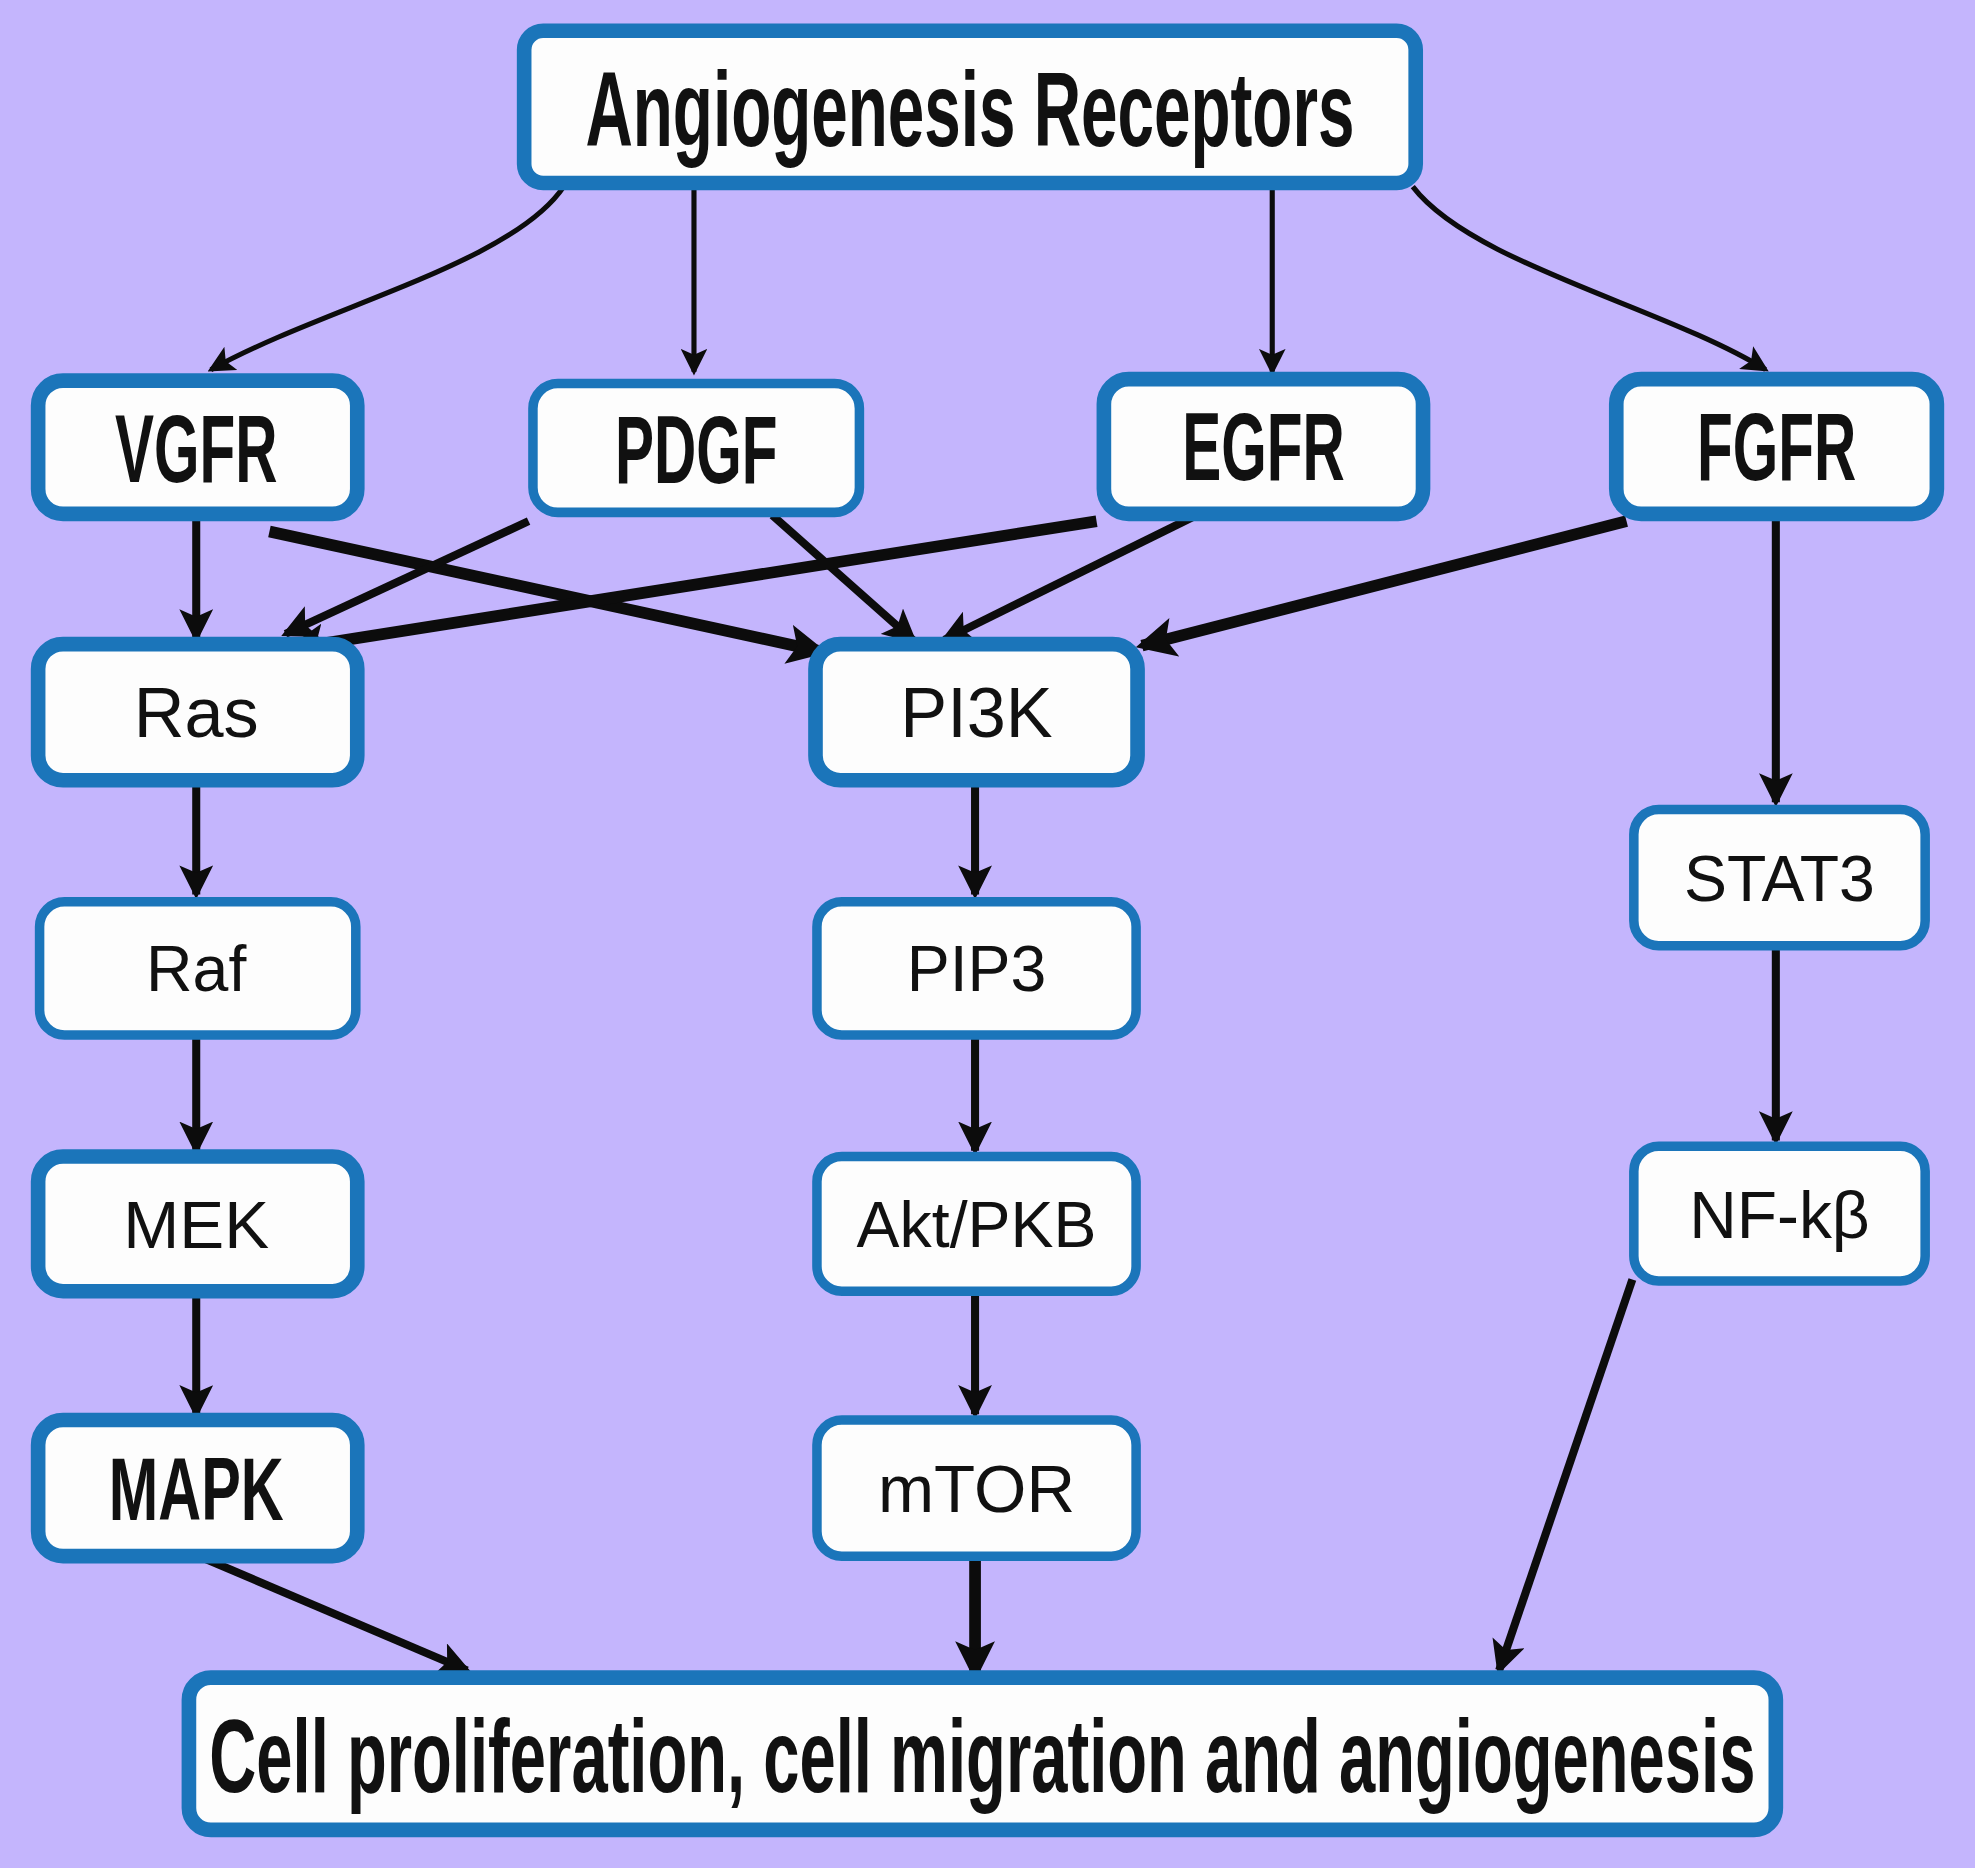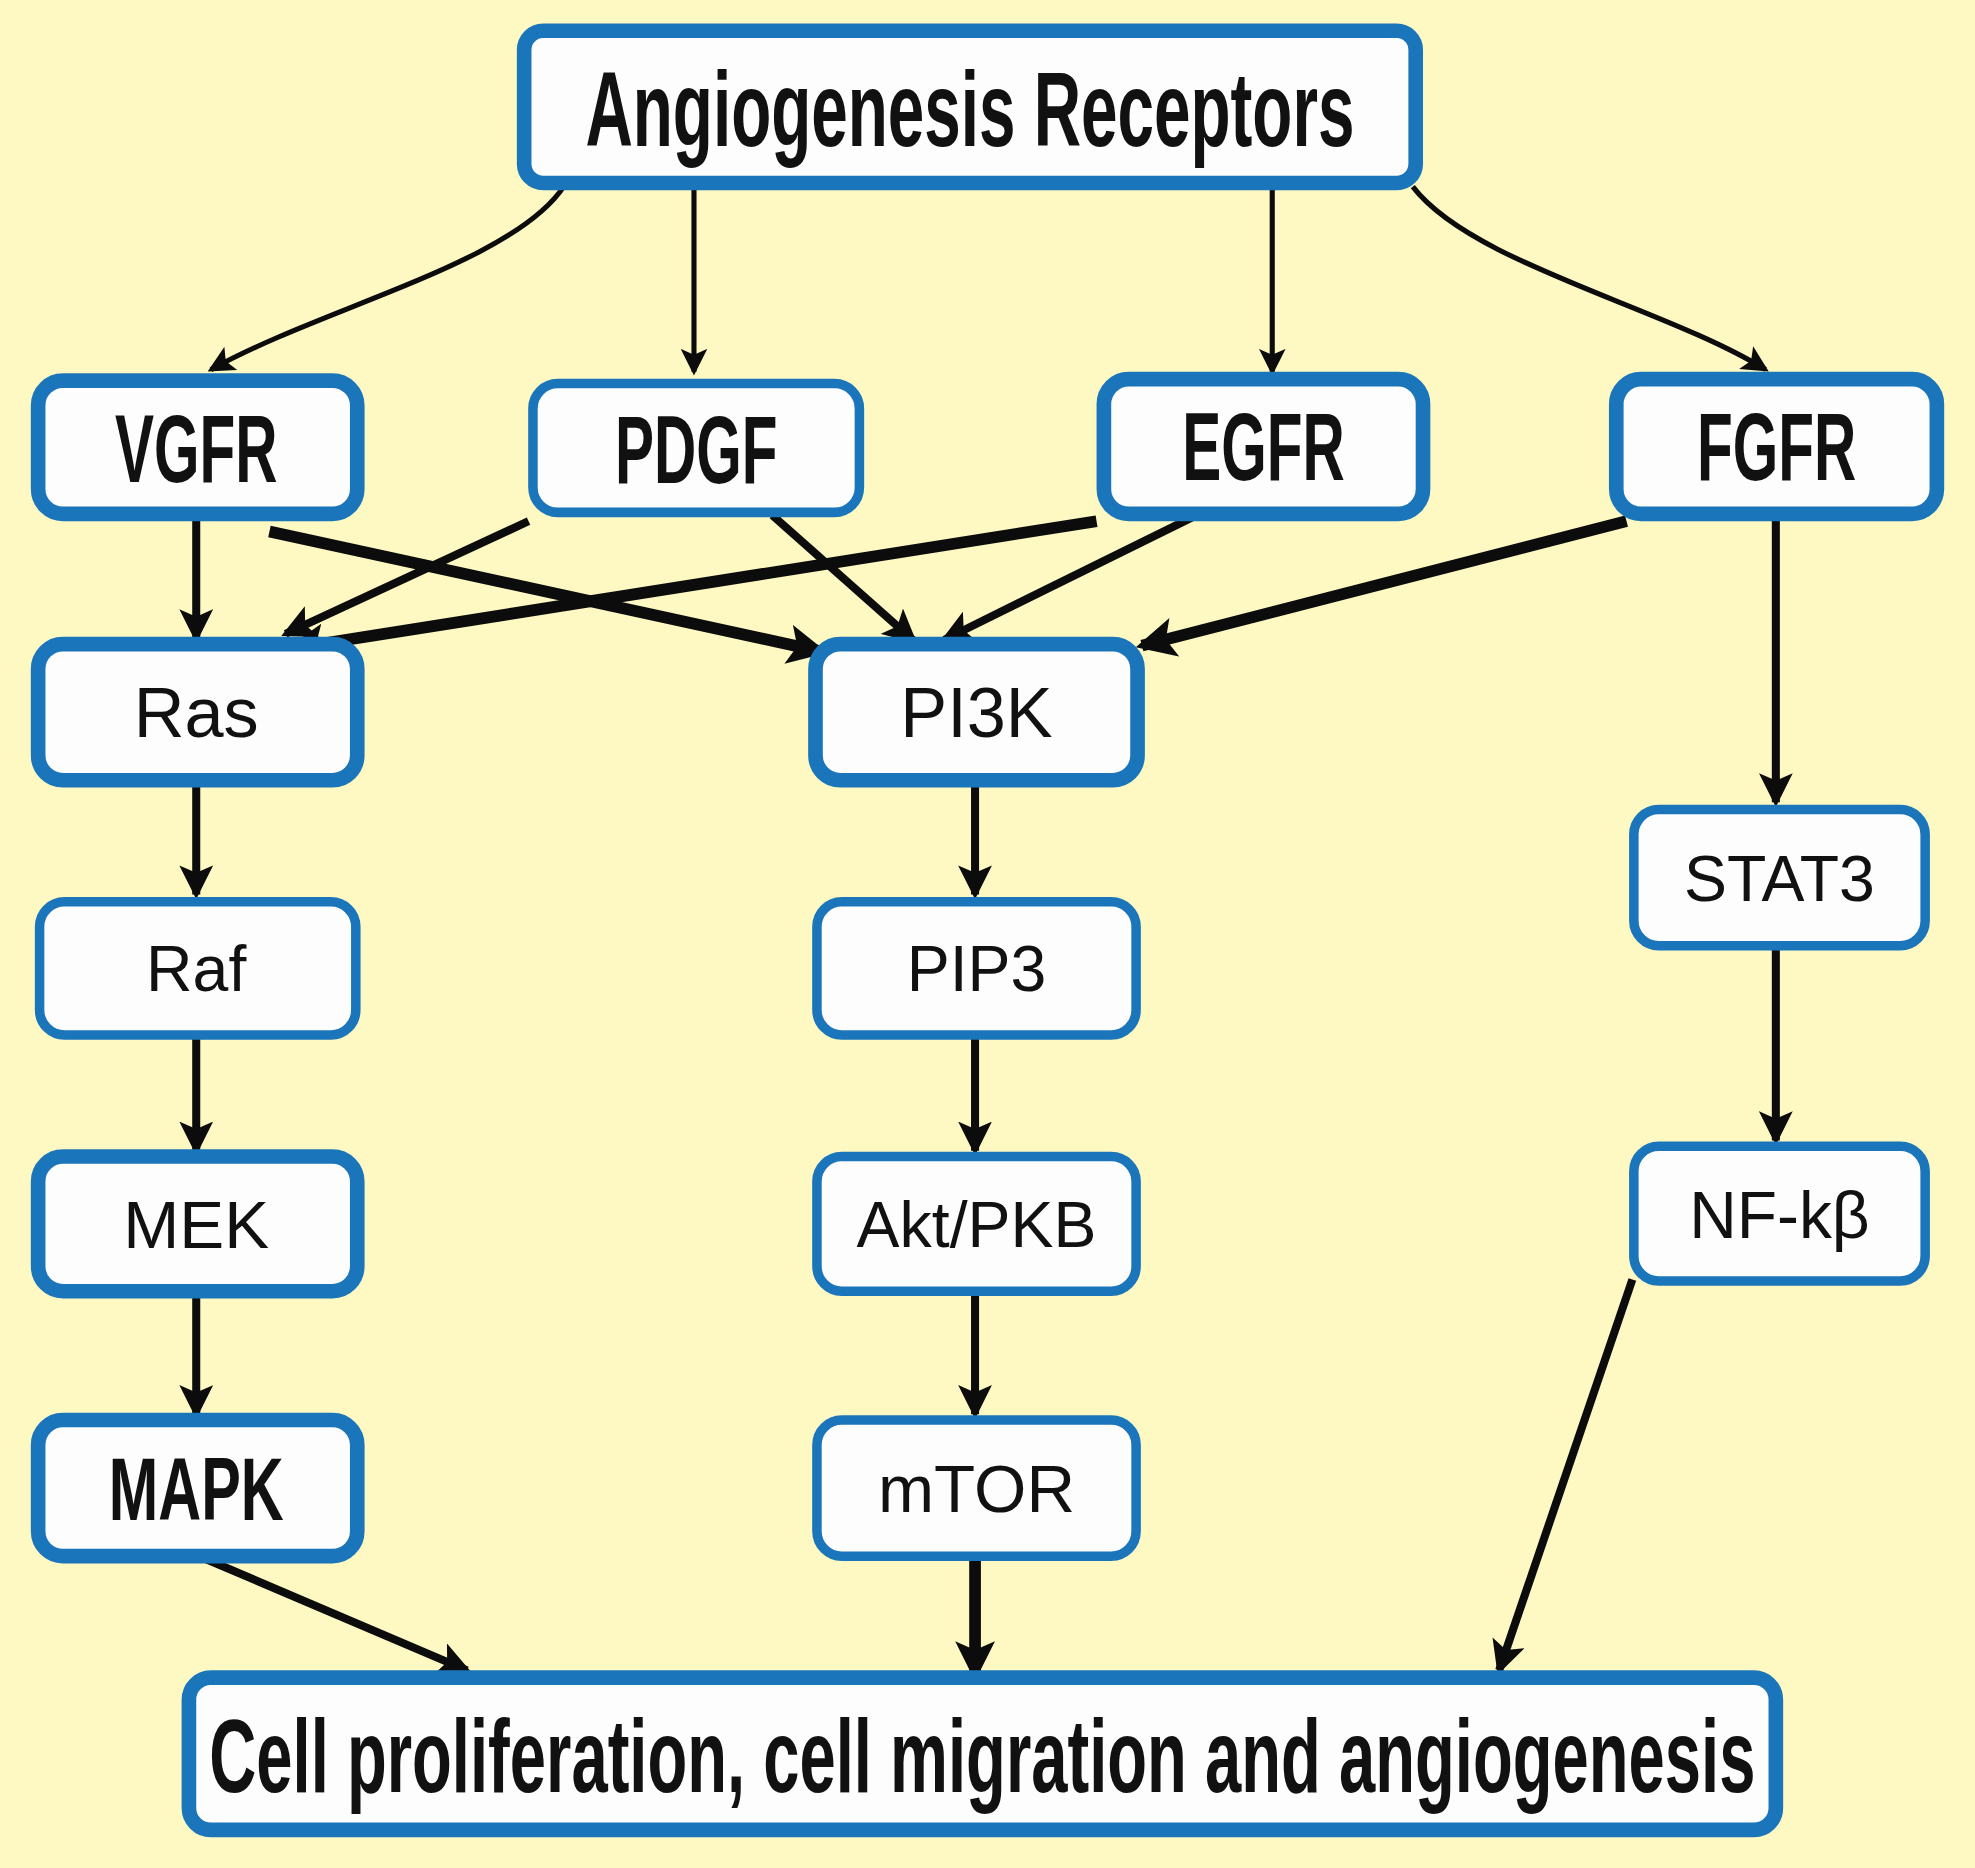--- a/index.html
+++ b/index.html
@@ -8,21 +8,21 @@
     padding: 0;
     background: #ffffff;
   }
   body {
     font-family: "Liberation Sans", sans-serif;
   }
   #diagram-root {
     position: relative;
     width: 1975px;
     height: 1868px;
-    background: #fef9c3;
+    background: #c4b5fd;
     overflow: hidden;
   }
   svg.pathway {
     display: block;
     width: 1975px;
     height: 1868px;
   }
   
   .node-box {
     fill: #fdfdfd;

